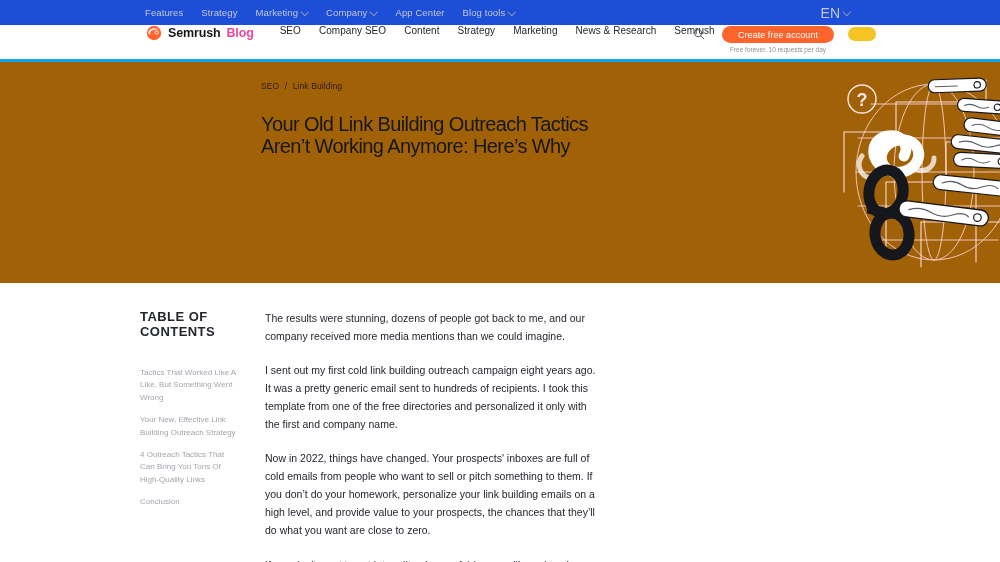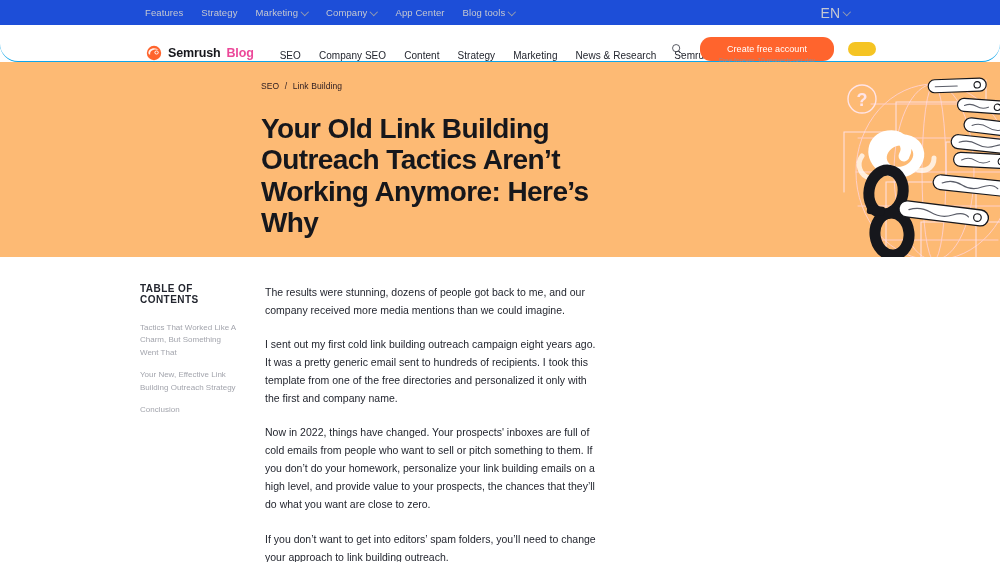--- a/index.html
+++ b/index.html
@@ -66,24 +66,23 @@
     align-items: center;
     gap: 3px;
     cursor: pointer;
   }
 
   
   .mainnav {
     height: 37px;
     background: #ffffff;
     display: flex;
-    align-items: flex-end;
-    position: relative;
-    border-bottom: 1px solid #0ea5e9;
-    border-radius: 18px;
+    align-items: flex-start;
+    position: relative;
+    border-bottom: 3px solid #0ea5e9;
   }
   .brand {
     display: flex;
     align-items: center;
     gap: 6px;
     margin-left: 146px;
     cursor: pointer;
   }
   .brand-mark { width: 16px; height: 16px; display: block; flex: 0 0 16px; }
   .brand-text {
@@ -126,22 +125,22 @@
     background: none; border: none;
   }
   .cta-wrap { position: relative; display: flex; flex-direction: column; align-items: center; }
   .cta-button {
     background: #ff642d;
     color: #ffffff;
     border: none;
     border-radius: 11px;
     font-size: 9px;
     font-family: "Liberation Sans", sans-serif;
-    padding: 0 27px;
-    height: 24px;
+    padding: 0 16px;
+    height: 17px;
     line-height: 19px;
     cursor: pointer;
     white-space: nowrap;
     letter-spacing: 0.05px;
   }
   .cta-sub {
     position: absolute;
     top: 20px;
     left: 50%;
     transform: translateX(-50%);
@@ -154,22 +153,22 @@
     height: 14px;
     border-radius: 7px;
     background: #f5c423;
     border: none;
     cursor: pointer;
     display: block;
   }
 
   
   .hero {
-    background: #fdba74;
-    height: 195px;
+    background: #a16207;
+    height: 221px;
     position: relative;
     overflow: hidden;
   }
   .hero-inner {
     width: 720px;
     margin: 0 auto;
     position: relative;
     height: 100%;
     padding-left: 121px;
   }
@@ -177,23 +176,23 @@
     padding-top: 19px;
     font-size: 8.5px;
     color: #2a1b20;
     letter-spacing: 0.1px;
   }
   .breadcrumb a { color: #2a1b20; text-decoration: none; cursor: pointer; }
   .breadcrumb .sep { margin: 0 3px; color: #2a1b20; }
 
   .hero-title {
     margin-top: 22px;
-    font-size: 28px;
+    font-size: 20px;
     line-height: 1.12;
-    font-weight: bold;
+    font-weight: normal;
     color: #16171c;
     letter-spacing: -0.6px;
     max-width: 330px;
   }
 
   .hero-art {
     position: absolute;
     right: -36px;
     top: 10px;
     width: 210px;
@@ -211,25 +210,25 @@
     margin: 0 auto;
     display: flex;
     padding-top: 26px;
   }
   .toc {
     width: 113px;
     flex: 0 0 113px;
     padding-right: 14px;
   }
   .toc-head {
-    font-size: 10px;
+    font-size: 13px;
     font-weight: bold;
     color: #23262f;
     letter-spacing: 0.45px;
-    margin-bottom: 17px;
+    margin-bottom: 28px;
   }
   .toc-item {
     font-size: 8px;
     line-height: 1.55;
     color: #a3a5ad;
     margin-bottom: 10px;
     cursor: pointer;
   }
 
   .article {
@@ -414,22 +413,23 @@
       </g>
     </g>
   </svg>
 </section>
 
 <section class="content">
   <div class="content-inner">
 
     <aside class="toc">
       <div class="toc-head">TABLE OF CONTENTS</div>
-      <div class="toc-item">Tactics That Worked Like A Charm, But Something Went That</div>
+      <div class="toc-item">Tactics That Worked Like A Like, But Something Went Wrong</div>
       <div class="toc-item">Your New, Effective Link Building Outreach Strategy</div>
+      <div class="toc-item">4 Outreach Tactics That Can Bring You Tons Of High-Quality Links</div>
       <div class="toc-item">Conclusion</div>
     </aside>
 
     <article class="article">
       <p>The results were stunning, dozens of people got back to me, and our company received more media mentions than we could imagine.</p>
       <p>I sent out my first cold link building outreach campaign eight years ago. It was a pretty generic email sent to hundreds of recipients. I took this template from one of the free directories and personalized it only with the first and company name.</p>
       <p>Now in 2022, things have changed. Your prospects' inboxes are full of cold emails from people who want to sell or pitch something to them. If you don’t do your homework, personalize your link building emails on a high level, and provide value to your prospects, the chances that they’ll do what you want are close to zero.</p>
       <p>If you don’t want to get into editors’ spam folders, you’ll need to change your approach to link building outreach.</p>
     </article>
 

